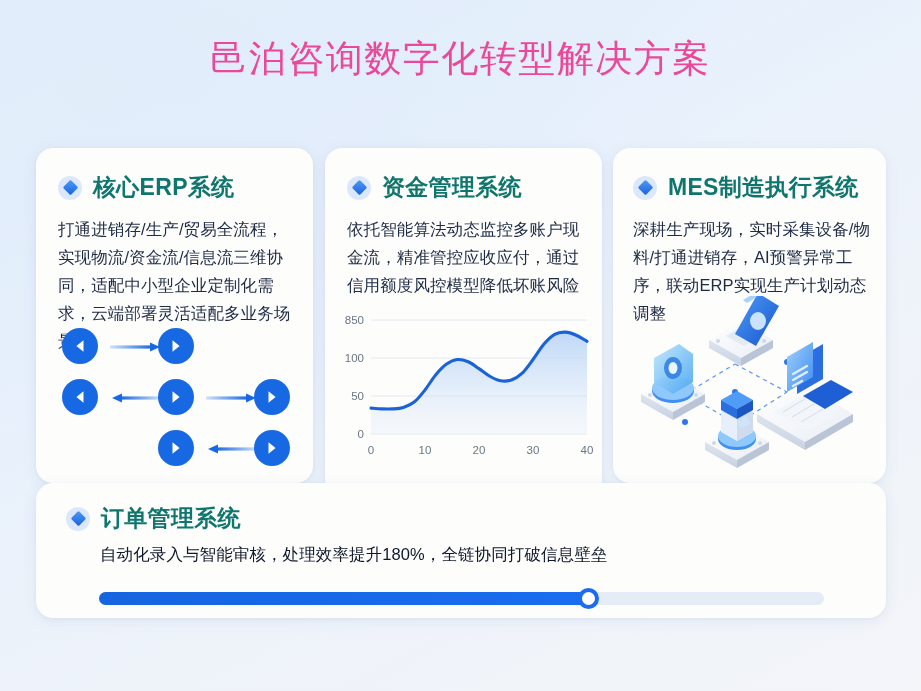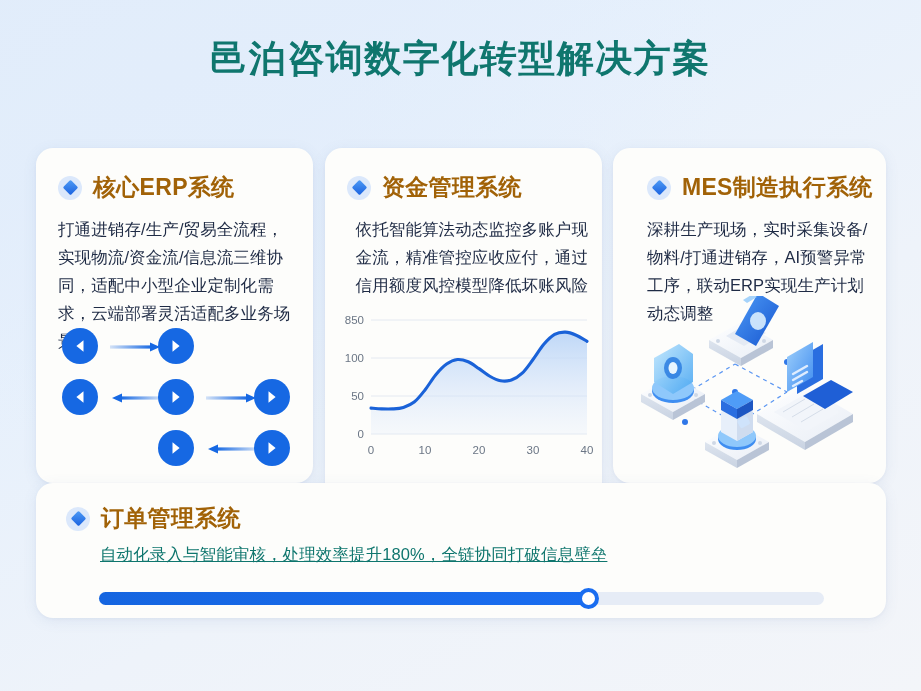--- a/index.html
+++ b/index.html
@@ -28,22 +28,22 @@
   
   .title-wrap {
     position: absolute;
     top: 36px;
     left: 0;
     width: 921px;
     text-align: center;
   }
   .page-title {
     font-size: 37px;
-    font-weight: bold;
-    color: #0f766e;
+    font-weight: normal;
+    color: #ec4899;
     letter-spacing: 1.5px;
     line-height: 1.25;
   }
 
   
   .card {
     position: absolute;
     background: #fdfdfb;
     border-radius: 17px;
     box-shadow: 0 3px 14px rgba(88,120,170,0.10), 0 1px 3px rgba(88,120,170,0.06);
@@ -70,44 +70,44 @@
     width: 11px;
     height: 11px;
     background: linear-gradient(135deg, #4e9bf5 0%, #1a62e0 100%);
     transform: rotate(45deg);
     border-radius: 1.5px;
   }
 
   .card-title {
     font-size: 23px;
     font-weight: bold;
-    color: #a16207;
+    color: #0f766e;
     letter-spacing: .3px;
     white-space: nowrap;
   }
 
   .card-desc {
     font-size: 16.5px;
     line-height: 28px;
     color: #1f2b45;
     letter-spacing: .1px;
   }
 
   
   #card-erp  { left: 36px;  top: 148px; width: 277px; height: 335px; }
   #card-fund { left: 325px; top: 148px; width: 277px; height: 364px; }
-  #card-mes  { left: 613px; top: 148px; width: 273px; height: 335px; padding-left: 14px; }
+  #card-mes  { left: 613px; top: 148px; width: 273px; height: 335px; }
   #card-order{ left: 36px;  top: 483px; width: 850px; height: 135px; }
 
   #card-erp .card-head,
   #card-fund .card-head { margin: 24px 0 0 22px; }
   #card-mes .card-head  { margin: 24px 0 0 20px; }
 
   #card-erp .card-desc  { margin: 12px 18px 0 22px; }
-  #card-fund .card-desc { margin: 12px 14px 0 22px; text-align: right; }
+  #card-fund .card-desc { margin: 12px 14px 0 22px; }
   #card-mes .card-desc  { margin: 12px 12px 0 20px; }
 
   
   .arrow-figure {
     position: absolute;
     left: 22px;
     top: 180px;
     width: 240px;
     height: 140px;
   }
@@ -151,23 +151,22 @@
     width: 265px;
     height: 180px;
   }
   .iso-box svg { display: block; }
 
   
   #card-order .card-head { margin: 20px 0 0 30px; }
   .order-desc {
     margin: 10px 0 0 64px;
     font-size: 16.5px;
-    color: #0f766e;
+    color: #0f172a;
     letter-spacing: .1px;
-    text-decoration: underline;
   }
   .slider-wrap {
     position: absolute;
     left: 63px;
     top: 105px;
     width: 725px;
     height: 20px;
   }
   .slider-track {
     position: absolute;

